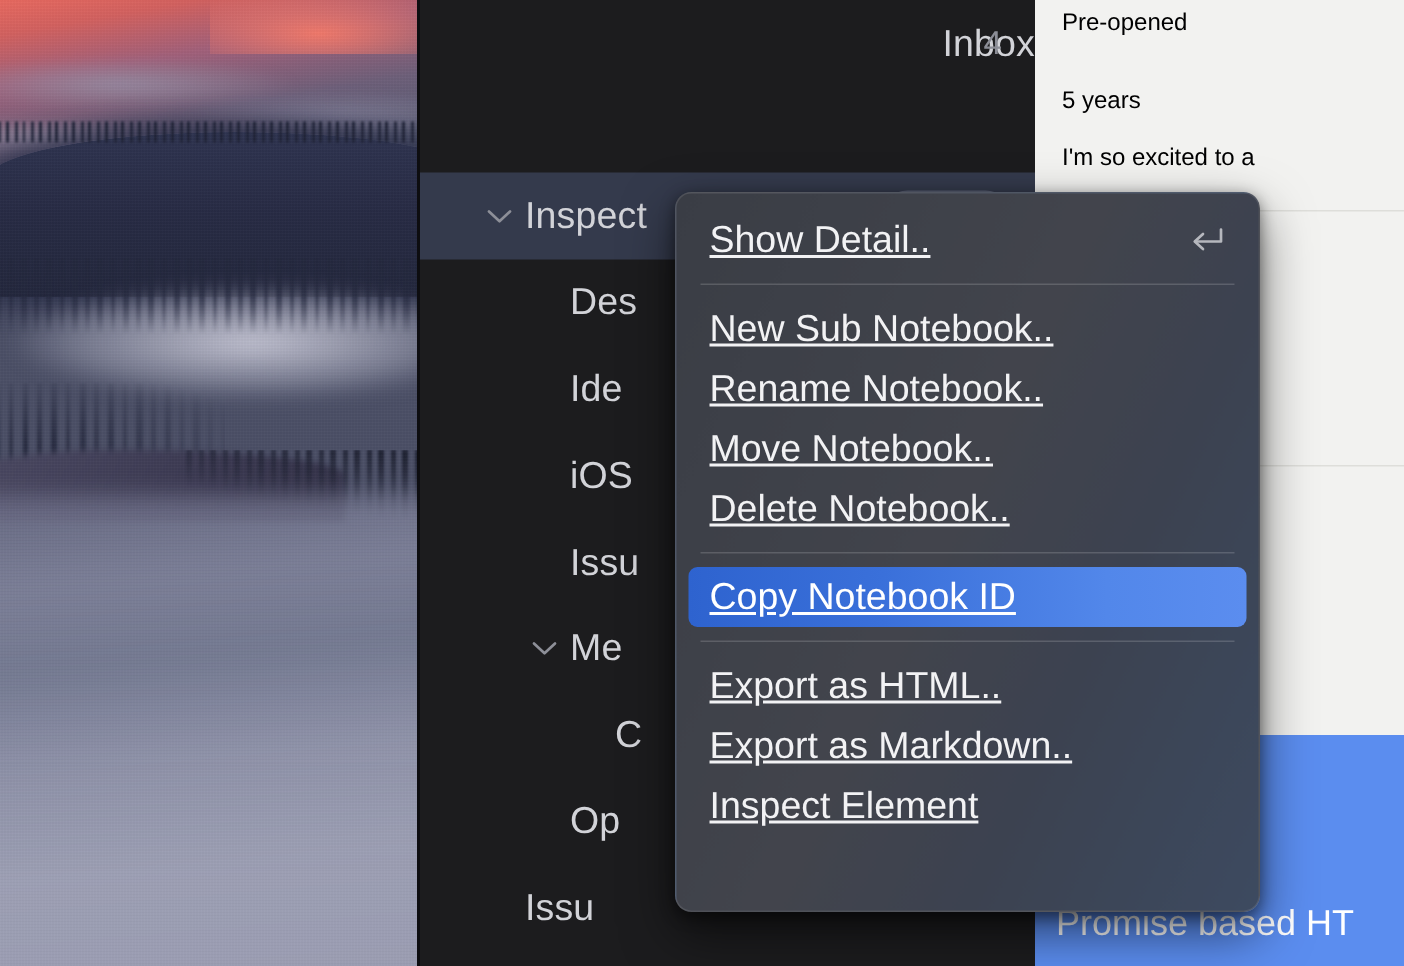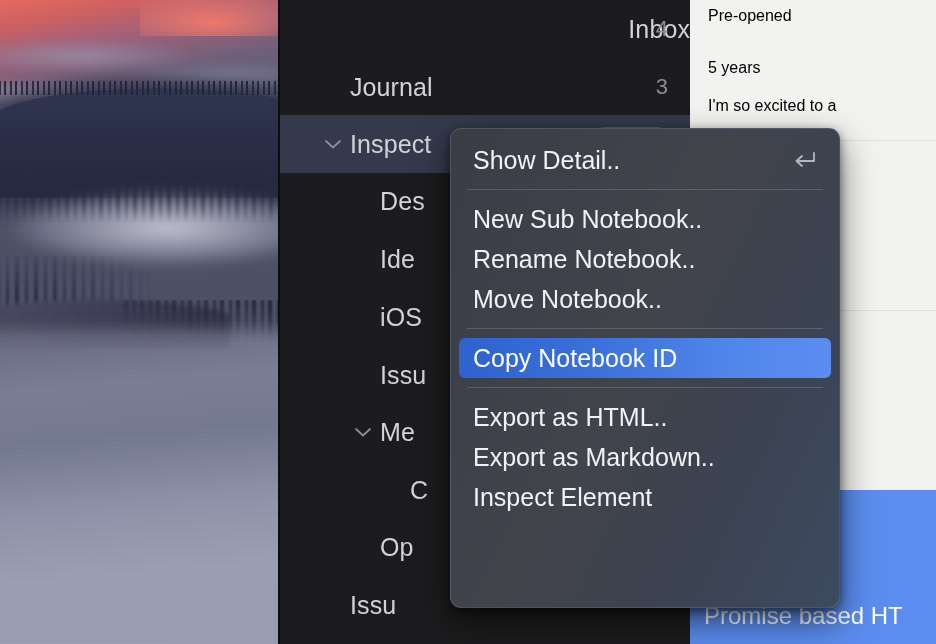--- a/index.html
+++ b/index.html
@@ -188,20 +188,21 @@
   }
   .ctx-item {
     position: relative;
     height: 40px; margin: 0 8px;
     display: flex; align-items: center;
     padding: 0 14px;
     border-radius: 6px;
     color: #f2f2f4;
     font-size: 25px;
     white-space: nowrap;
+    text-decoration: underline;
   }
   .ctx-item.active {
     background: linear-gradient(90deg, #2e63cf 0%, #3a70da 35%, #5287ea 75%, #5b8def 100%);
     color: #ffffff;
   }
   .ctx-shortcut {
     margin-left: auto;
     color: #b6b8be;
     display: flex; align-items: center;
   }
@@ -229,25 +230,20 @@
     <div class="ph-grain"></div>
     <div class="photo-edge"></div>
   </div>
 
   <div class="sidebar" id="sidebar">
       <div class="side-row" style="top: 0px; justify-content: flex-end;">
         <span class="side-chev" style="margin-left: 36px;"></span>
         <span class="side-label">Inbox</span>
         <span class="side-count">4</span>
       </div>
-      <div class="side-row" style="top: 58px;">
-        <span class="side-chev" style="margin-left: 36px;"></span>
-        <span class="side-label">Journal</span>
-        <span class="side-count">3</span>
-      </div>
       <div class="side-row selected" style="top: 115px;">
         <span class="side-chev" style="margin-left: 36px;">
           <svg width="18" height="12" viewBox="0 0 18 12">
             <path d="M2 3 L9 9.5 L16 3" fill="none" stroke="currentColor" stroke-width="1.8" stroke-linecap="round" stroke-linejoin="round"></path>
           </svg>
         </span>
         <span class="side-label">Inspect</span>
         <span class="side-pill"></span>
       </div>
       <div class="side-row" style="top: 172px;">
@@ -323,20 +319,23 @@
       <div class="ctx-sep"></div>
       <div class="ctx-item">
         <span>New Sub Notebook..</span>
       </div>
       <div class="ctx-item">
         <span>Rename Notebook..</span>
       </div>
       <div class="ctx-item">
         <span>Move Notebook..</span>
       </div>
+      <div class="ctx-item">
+        <span>Delete Notebook..</span>
+      </div>
       <div class="ctx-sep"></div>
       <div class="ctx-item active">
         <span>Copy Notebook ID</span>
       </div>
       <div class="ctx-sep"></div>
       <div class="ctx-item">
         <span>Export as HTML..</span>
       </div>
       <div class="ctx-item">
         <span>Export as Markdown..</span>

